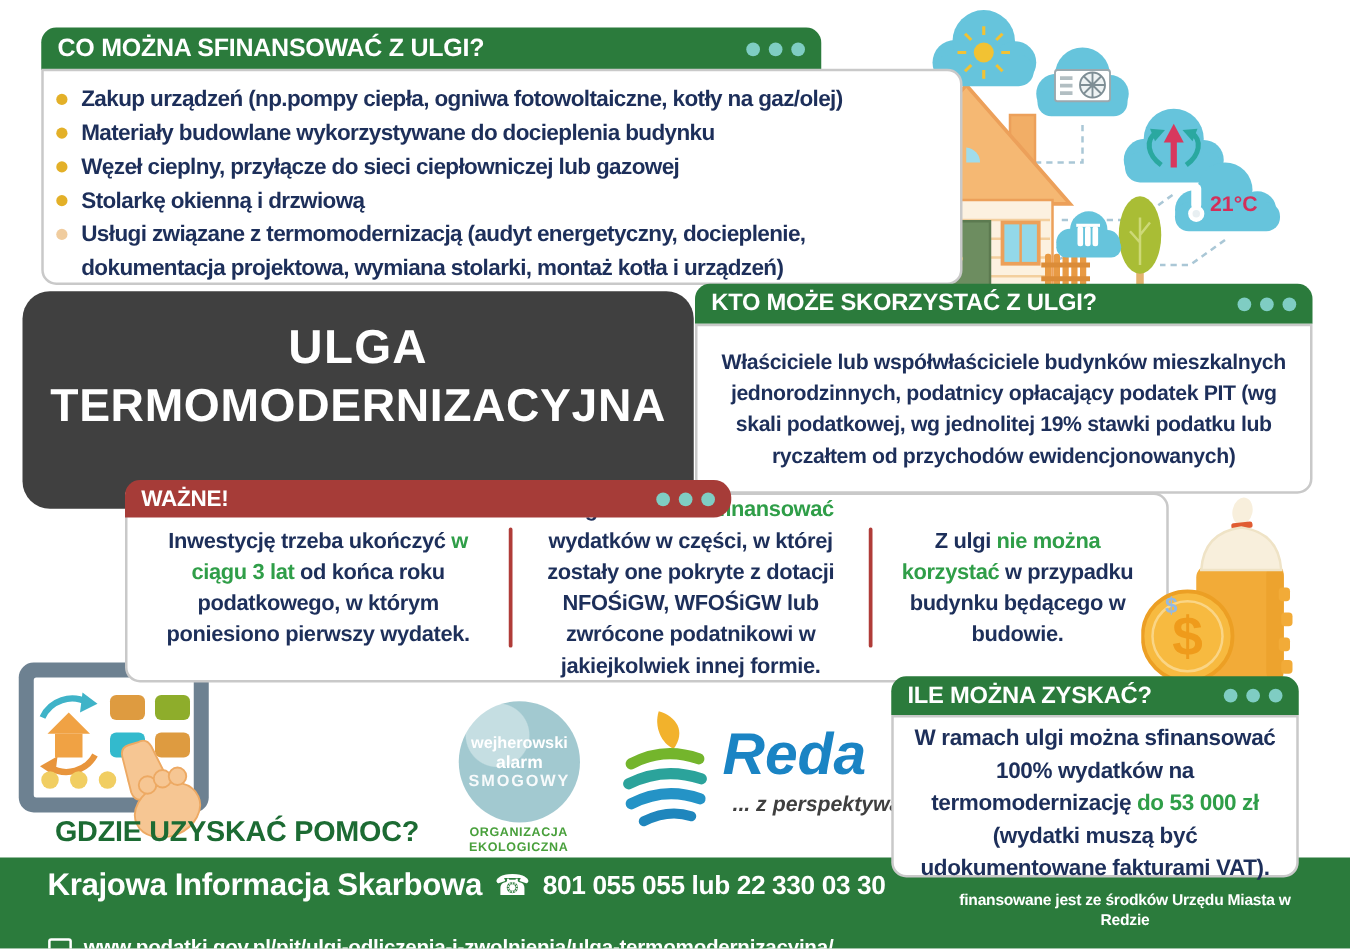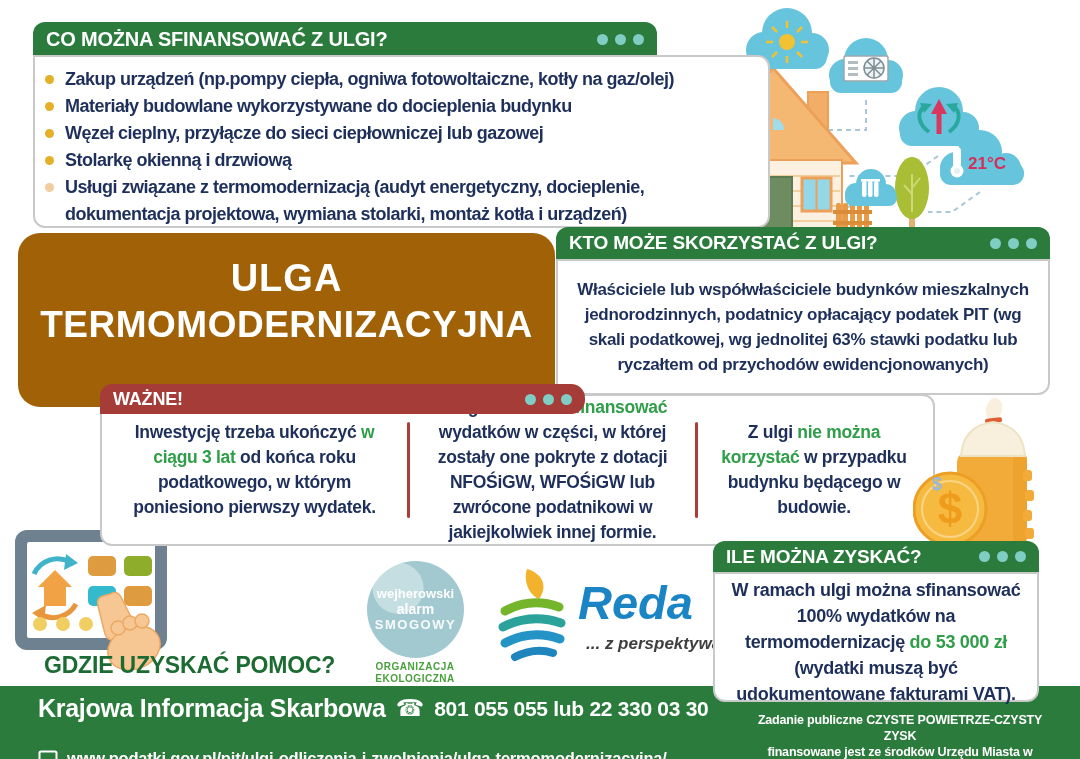--- a/index.html
+++ b/index.html
@@ -27,21 +27,21 @@
   }
   .hl { color: #2f9e48; }
   
   #finance-hdr { left: 33px; top: 22px; width: 624px; height: 34px; font-size: 20px; z-index: 2; }
   #finance-body { left: 33px; top: 55px; width: 737px; height: 173px; border-radius: 0 12px 12px 12px; z-index: 2; padding: 9px 8px 0 0; }
   #finance-body ul { list-style: none; }
   #finance-body li { position: relative; padding-left: 30px; font-size: 18px; line-height: 27px; letter-spacing: -0.5px; }
   #finance-body li .bullet { position: absolute; left: 10px; top: 9px; width: 9px; height: 9px; border-radius: 50%; background: #e3b028; }
   #finance-body li:last-child .bullet { background: #f0cc9e; }
   
-  #title-box { left: 18px; top: 233px; width: 537px; height: 174px; background: #a16207; border-radius: 22px; z-index: 3; text-align: center; color: #fff; font-weight: bold; padding-top: 22px; }
+  #title-box { left: 18px; top: 233px; width: 537px; height: 174px; background: #404040; border-radius: 22px; z-index: 3; text-align: center; color: #fff; font-weight: bold; padding-top: 22px; }
   #title-box .t1 { font-size: 38px; line-height: 46px; letter-spacing: 1px; }
   #title-box .t2 { font-size: 37px; line-height: 48px; letter-spacing: 0.5px; }
   
   #who-hdr { left: 556px; top: 227px; width: 494px; height: 32px; font-size: 19px; z-index: 3; }
   #who-body { left: 556px; top: 259px; width: 494px; height: 136px; border-radius: 0 0 12px 12px; z-index: 3; display: flex; align-items: center; justify-content: center; text-align: center; font-size: 17px; line-height: 25px; padding: 0 14px; letter-spacing: -0.3px; }
   
   #wazne-hdr { left: 100px; top: 384px; width: 485px; height: 30px; font-size: 18px; z-index: 6; }
   #wazne-body { left: 100px; top: 394px; width: 835px; height: 152px; border-radius: 0 12px 12px 12px; z-index: 5; display: flex; align-items: stretch; }
   .wcol { display: flex; flex-direction: column; justify-content: center; text-align: center; font-size: 17.5px; line-height: 25px; padding: 0 10px; letter-spacing: -0.3px; }
   .wcol.c1 { width: 305px; } .wcol.c2 { width: 285px; } .wcol.c3 { width: 232px; }
@@ -230,21 +230,21 @@
 
   <div id="who-hdr" class="hdr">
     <span>KTO MOŻE SKORZYSTAĆ Z ULGI?</span>
     <span class="dots">
         <i></i>
         <i></i>
         <i></i>
       </span>
   </div>
   <div id="who-body" class="card">
-    <span>Właściciele lub współwłaściciele budynków mieszkalnych jednorodzinnych, podatnicy opłacający podatek PIT (wg skali podatkowej, wg jednolitej 63% stawki podatku lub ryczałtem od przychodów ewidencjonowanych)</span>
+    <span>Właściciele lub współwłaściciele budynków mieszkalnych jednorodzinnych, podatnicy opłacający podatek PIT (wg skali podatkowej, wg jednolitej 19% stawki podatku lub ryczałtem od przychodów ewidencjonowanych)</span>
   </div>
 
   <div id="wazne-hdr" class="hdr red">
     <span>WAŻNE!</span>
     <span class="dots">
         <i></i>
         <i></i>
         <i></i>
       </span>
   </div>
@@ -358,18 +358,17 @@
     </div>
     <div id="f-line2">
       <svg width="20" height="17" viewBox="0 0 20 17">
         <rect x="1.5" y="1.5" width="17" height="11" rx="1.5" fill="none" stroke="#ffffff" stroke-width="2"></rect>
         <line x1="10" y1="12.5" x2="10" y2="15.5" stroke="#ffffff" stroke-width="2"></line>
         <line x1="5" y1="15.5" x2="15" y2="15.5" stroke="#ffffff" stroke-width="2"></line>
       </svg>
       <span id="f-url">www.podatki.gov.pl/pit/ulgi-odliczenia-i-zwolnienia/ulga-termomodernizacyjna/</span>
     </div>
     <div id="f-fund">
-      <div>Zadanie publiczne CZYSTE POWIETRZE-CZYSTY ZYSK</div>
       <div>finansowane jest ze środków Urzędu Miasta w Redzie</div>
     </div>
   </div>
 
 </div>
 
 </body></html>

